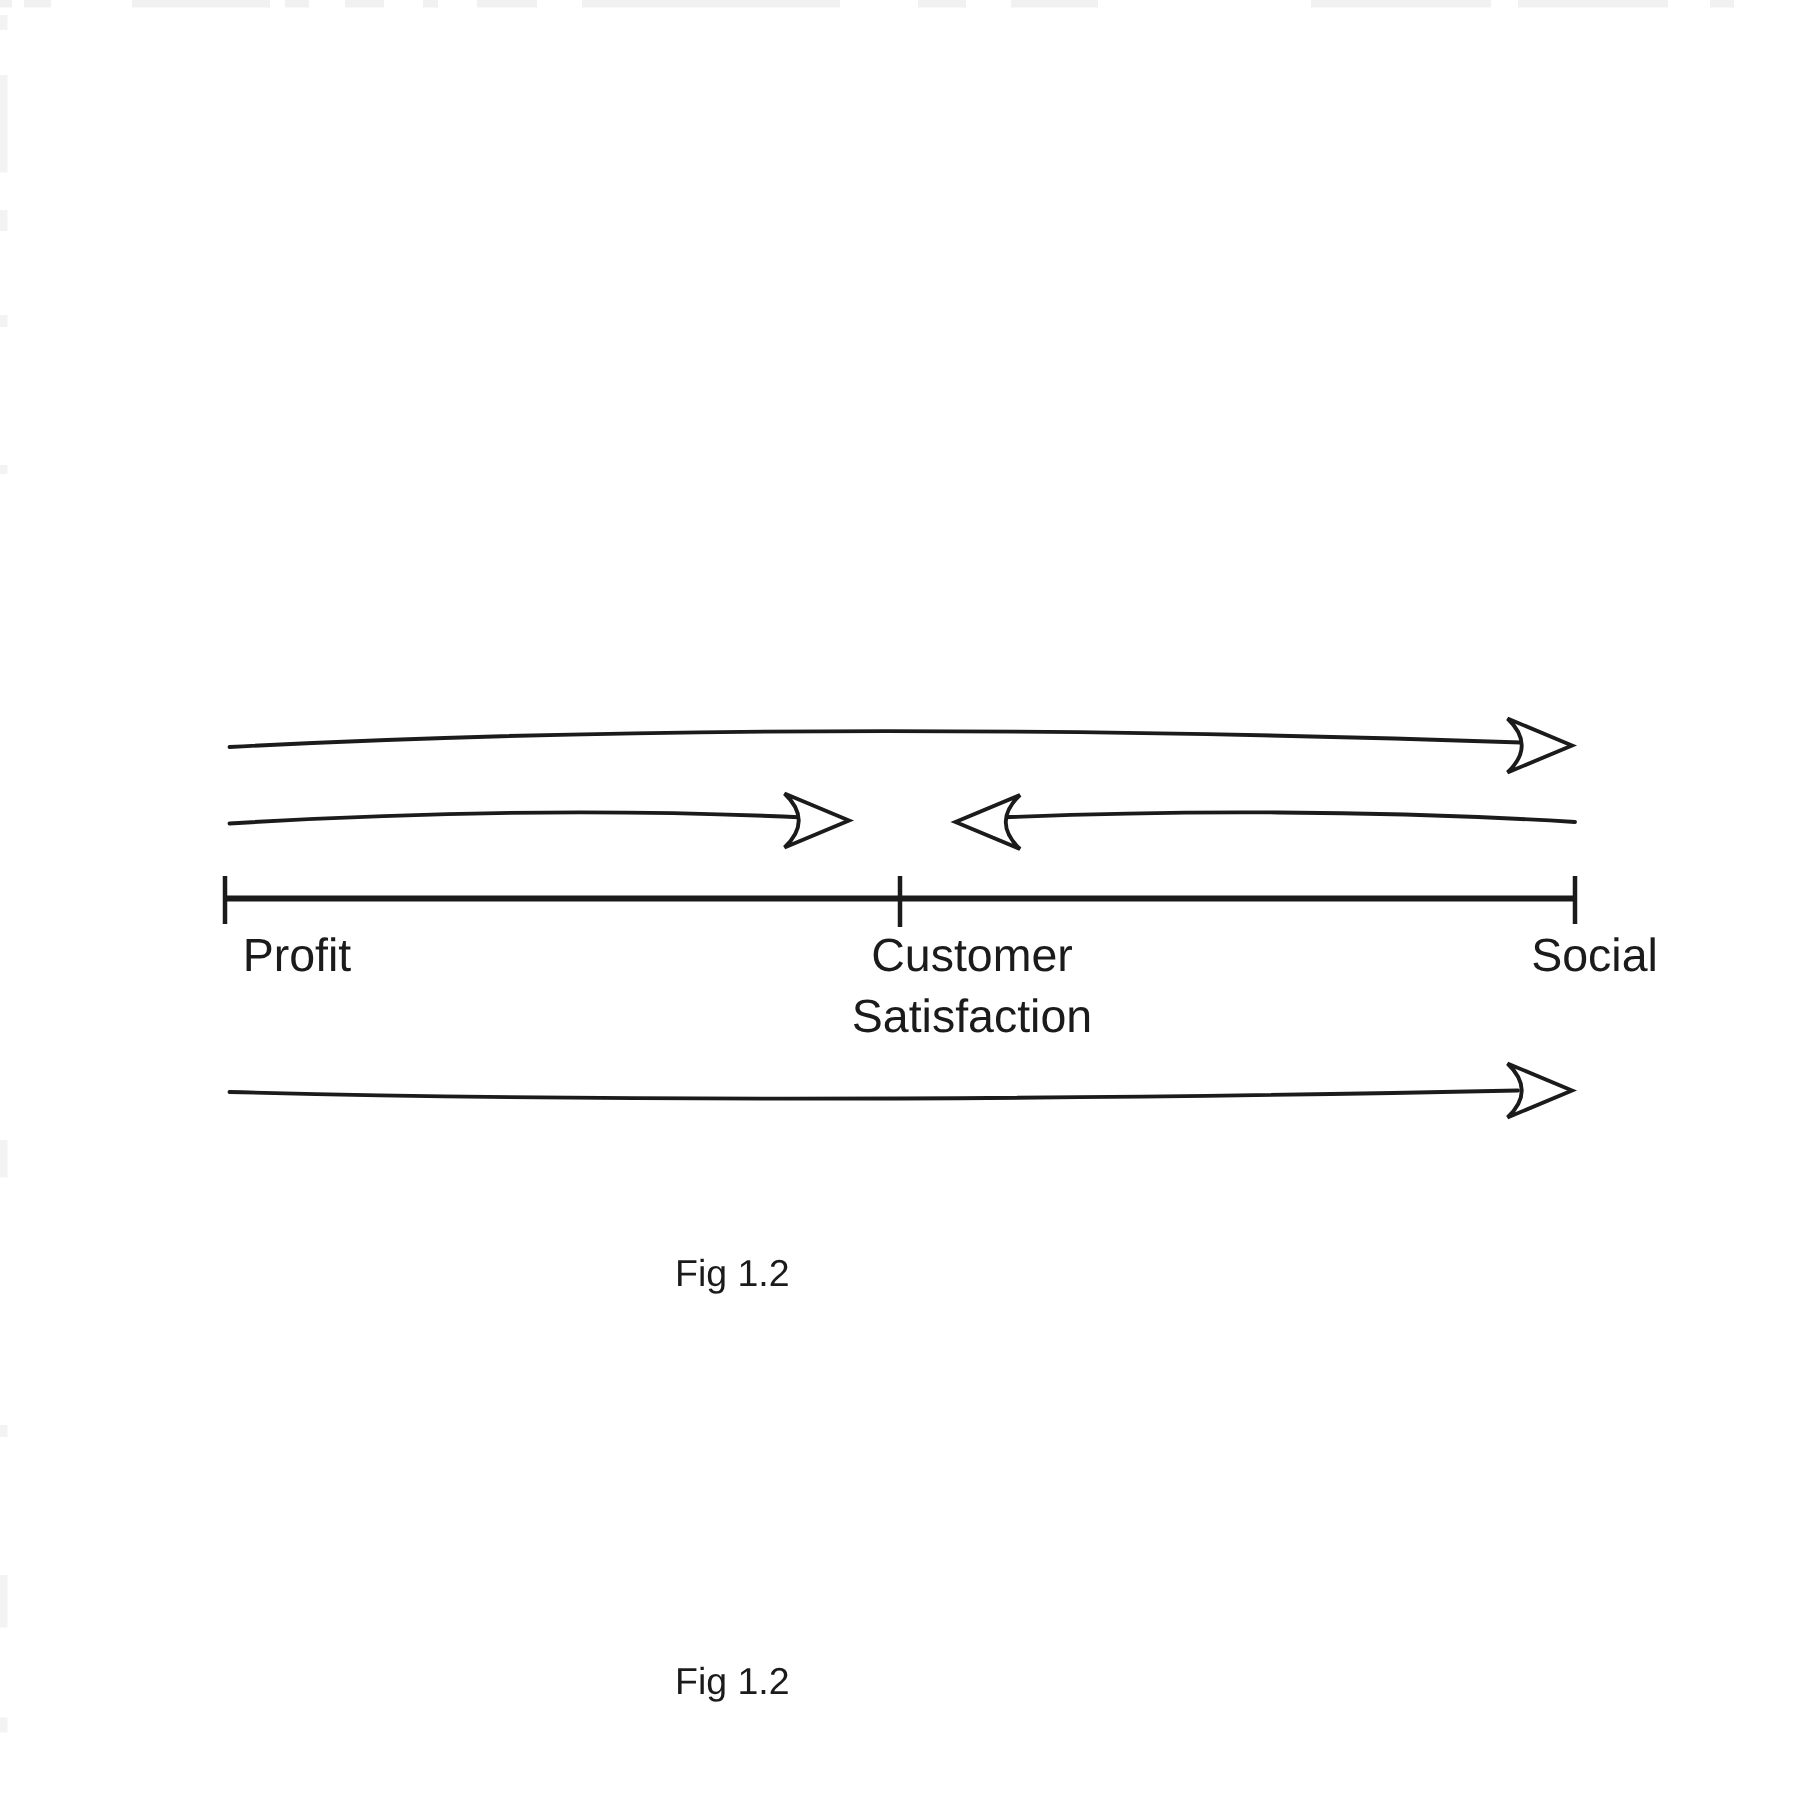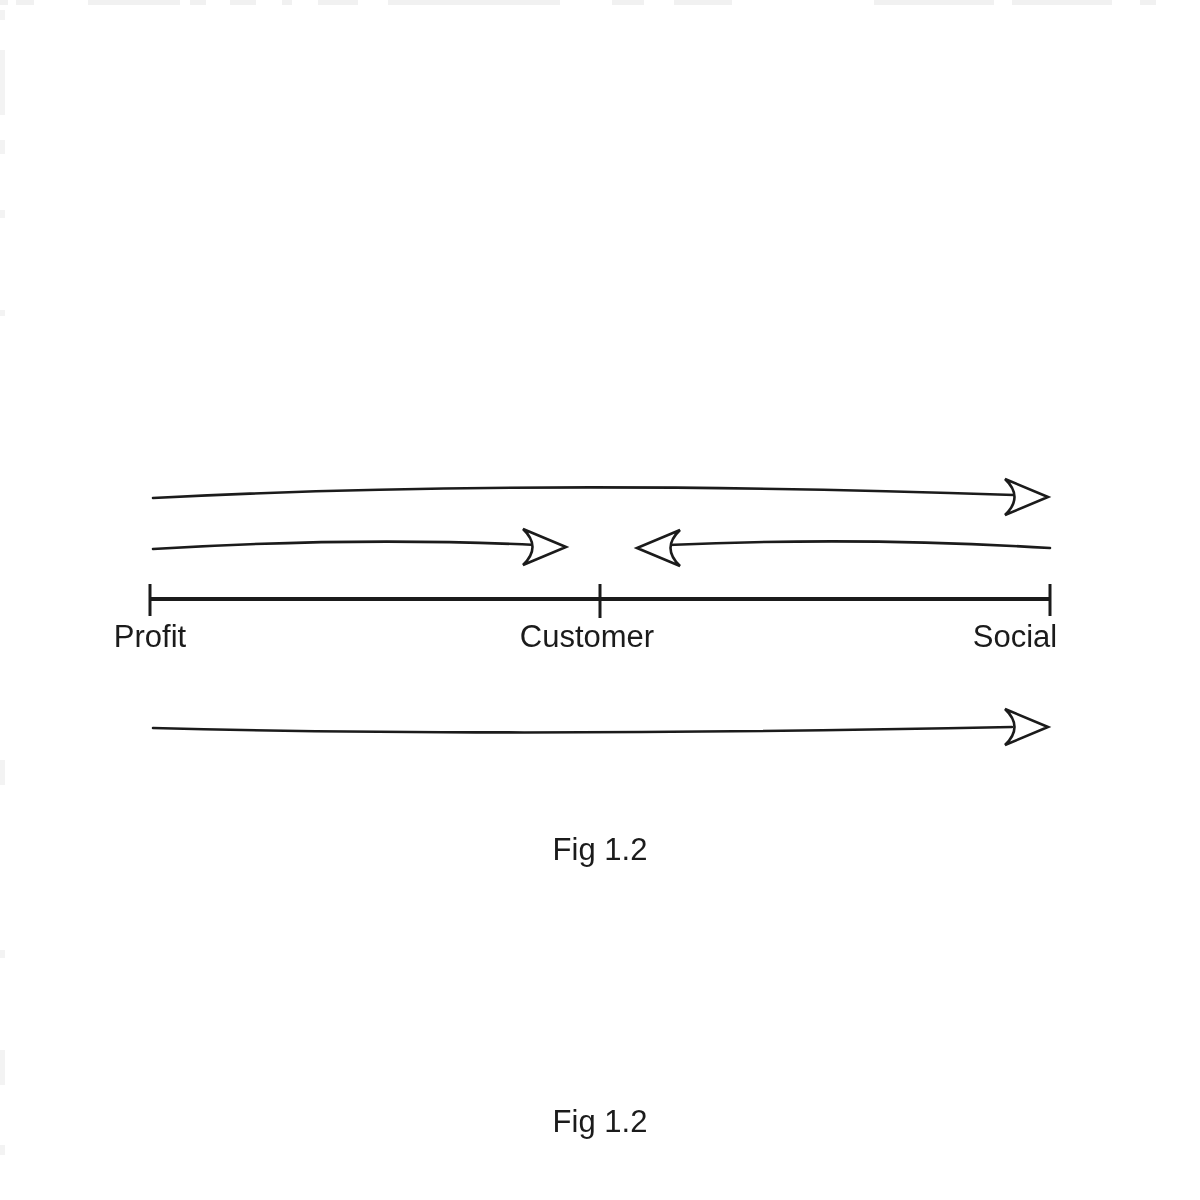--- a/index.html
+++ b/index.html
@@ -27,28 +27,28 @@
   svg.diagram line.axis  { stroke-width: 4; }
   svg.diagram line.tick  { stroke-width: 3; }
   .scale-label {
     position: absolute;
     top: 616px;
     width: 300px;
     text-align: center;
     font-size: 31px;
     line-height: 41px;
     white-space: nowrap;
+    padding-left: 48px;
   }
   .scale-label .line { display: block; }
   .fig-caption {
     position: absolute;
     left: 450px;
     width: 300px;
-    text-align: center;
-    font-size: 31px;
+    font-size: 25px;
     line-height: 41px;
   }
   
   .noise { position: absolute; background: #f1f1f1; }
   .noise.top { top: 0; height: 5px; }
   .noise.left { left: 0; width: 5px; background: #f3f3f3; }
 </style>
 </head>
 <body>
 
@@ -107,22 +107,23 @@
 
     <g>
       <path class="shaft" d="M 153 728 C 420 735 720 733 1012 727"></path>
       <use href="#ah" transform="translate(1048,727)"></use>
     </g>
   </svg>
 
   <div class="scale-label" style="left:0">
     <span class="line">Profit</span>
   </div>
-  <div class="scale-label" style="left:437px">
+  <div class="scale-label" style="left:450px">
     <span class="line">Customer</span>
+    <span class="line">Satisfaction</span>
   </div>
   <div class="scale-label" style="left:865px">
     <span class="line">Social</span>
   </div>
 
   <div class="fig-caption" style="top:829px">Fig 1.2</div>
   <div class="fig-caption" style="top:1101px">Fig 1.2</div>
 
 </div>
 

